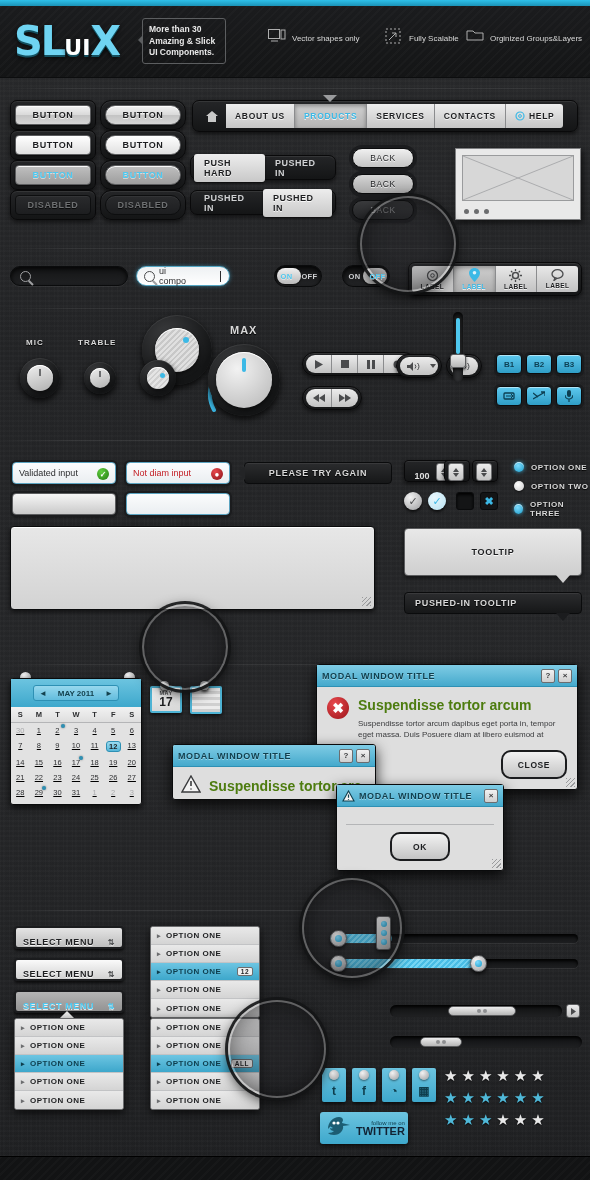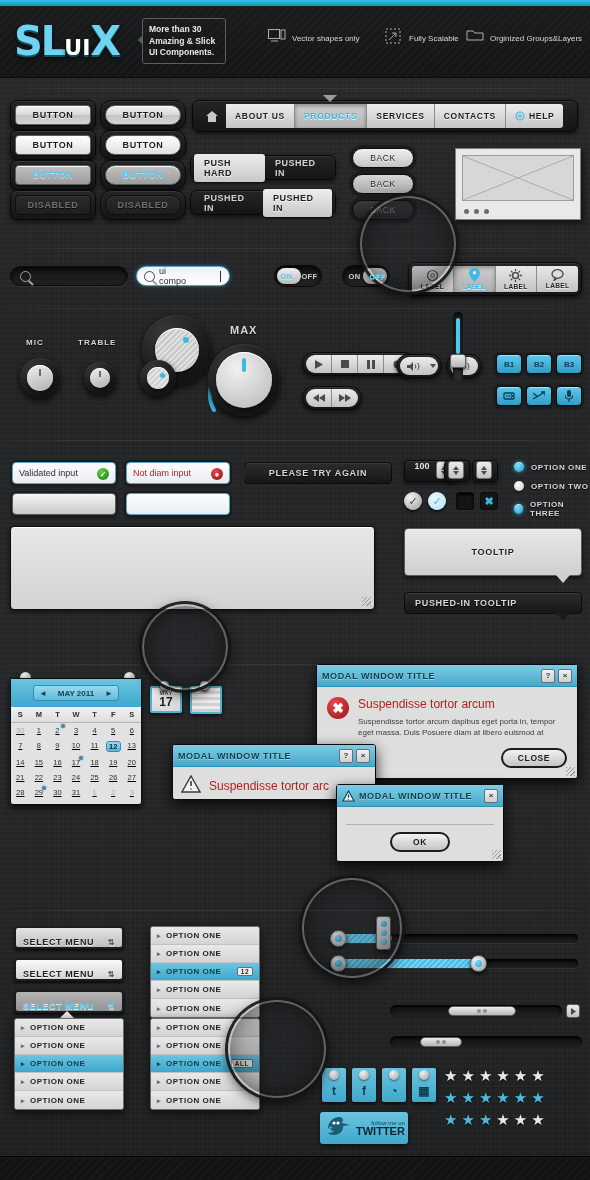--- a/index.html
+++ b/index.html
@@ -128,21 +128,21 @@
     background:linear-gradient(180deg,#5ec9ef,#2f9dc6); border:1px solid #0b0c0d;
     display:flex; align-items:center; justify-content:center; font-size:8px; font-weight:bold; color:#0d3f52;
     box-shadow:inset 0 1px 0 rgba(255,255,255,.5), 0 0 0 2px #1b1c1e, 0 2px 3px rgba(0,0,0,.7);}
   
   .vinp { position:absolute; height:22px; border-radius:4px; background:linear-gradient(180deg,#fbfcfd,#eaeef1);
     border:1px solid #5ba3c0; display:flex; align-items:center; padding:0 6px; font-size:9px; color:#2c2d2f;
     box-shadow:0 0 0 2px #1b1c1e, 0 2px 3px rgba(0,0,0,.6);}
   .badge-ic { position:absolute; right:6px; top:5px; width:12px;height:12px;border-radius:50%;
     display:flex;align-items:center;justify-content:center;font-size:8px;color:#fff;font-weight:bold;}
   
-  .step { position:absolute; height:22px; border-radius:4px; display:flex; align-items:flex-start; padding:0 3px;}
+  .step { position:absolute; height:22px; border-radius:4px; display:flex; align-items:flex-end; padding:0 3px;}
   .spin { width:16px; height:18px; border-radius:3px; background:linear-gradient(180deg,#ececec,#c4c4c4);
     border:1px solid #6c6d6f; display:flex; flex-direction:column; align-items:center; justify-content:center; gap:1px;}
   .spin i { width:0;height:0;border-left:3px solid transparent;border-right:3px solid transparent; display:block;}
   .radio { position:absolute; display:flex; align-items:center; gap:7px; font-size:8px; font-weight:bold;
     color:#d8d8d8; letter-spacing:.6px; text-shadow:0 1px 1px #000;}
   .rdot { width:10px;height:10px;border-radius:50%; background:radial-gradient(circle at 40% 35%,#7ddcff,#1b9bc8);
     box-shadow:0 0 4px rgba(60,185,230,.8), inset 0 1px 0 rgba(255,255,255,.6);}
   .rdot.white { background:radial-gradient(circle at 40% 35%,#fff,#c9c9c9); box-shadow:0 1px 2px rgba(0,0,0,.6);}
   
   .ttip { position:absolute; background:linear-gradient(180deg,#e8e8e8,#cfcfcf); border:1px solid #5b5c5e;
@@ -185,25 +185,25 @@
   
   .modal { position:absolute; background:#dedede; border:1px solid #0a0b0c; border-radius:3px;
     box-shadow:0 5px 14px rgba(0,0,0,.8);}
   .modal-head { height:22px; background:linear-gradient(180deg,#7fcce5,#45a9cc); display:flex; align-items:center;
     padding:0 5px; border-bottom:1px solid #2e90b4;}
   .modal-title { flex:1; font-size:9px; font-weight:bold; color:#10404f; letter-spacing:.6px; text-shadow:0 1px 0 rgba(255,255,255,.4);}
   .wbtn { width:14px; height:14px; border-radius:2px; background:linear-gradient(180deg,#f2f2f2,#cfcfcf);
     border:1px solid #6c6d6f; display:flex; align-items:center; justify-content:center;
     font-size:8px; color:#3a3b3d; margin-left:3px; font-weight:bold;}
   .modal-body { padding:10px; }
-  .modal-h { font-size:12px; font-weight:normal; color:#b91c1c; }
+  .modal-h { font-size:14px; font-weight:bold; color:#4d7c0f; }
   .modal-p { font-size:8px; color:#3a3b3d; line-height:11px; margin-top:5px;}
   .ico-circle { width:22px; height:22px; border-radius:50%; display:flex; align-items:center; justify-content:center;
     color:#fff; font-size:14px; font-weight:bold; flex-shrink:0;}
-  .modal-btn { width:66px; height:20px; border-radius:10px; background:linear-gradient(180deg,#f2f2f2,#c4c4c4);
+  .modal-btn { width:66px; height:29px; border-radius:10px; background:linear-gradient(180deg,#f2f2f2,#c4c4c4);
     border:2px solid #1b1c1e; display:flex; align-items:center; justify-content:center;
     font-size:8.5px; font-weight:bold; color:#1d1e20; letter-spacing:.6px;}
   
   .selmenu { position:absolute; width:110px; height:23px; border-radius:4px; display:flex; align-items:flex-end;
     padding:0 7px; justify-content:space-between;
     background:linear-gradient(180deg,#e4e4e4,#bdbdbd); border:2px solid #1b1c1e;
     font-size:9px; font-weight:bold; color:#1d1e20; letter-spacing:.6px; text-shadow:0 1px 0 rgba(255,255,255,.8);
     box-shadow:0 2px 3px rgba(0,0,0,.7);}
   .optlist { position:absolute; width:110px; background:#dcdcdc; border:1px solid #6c6d6f; border-radius:3px;
     box-shadow:0 3px 8px rgba(0,0,0,.7); overflow:hidden;}

